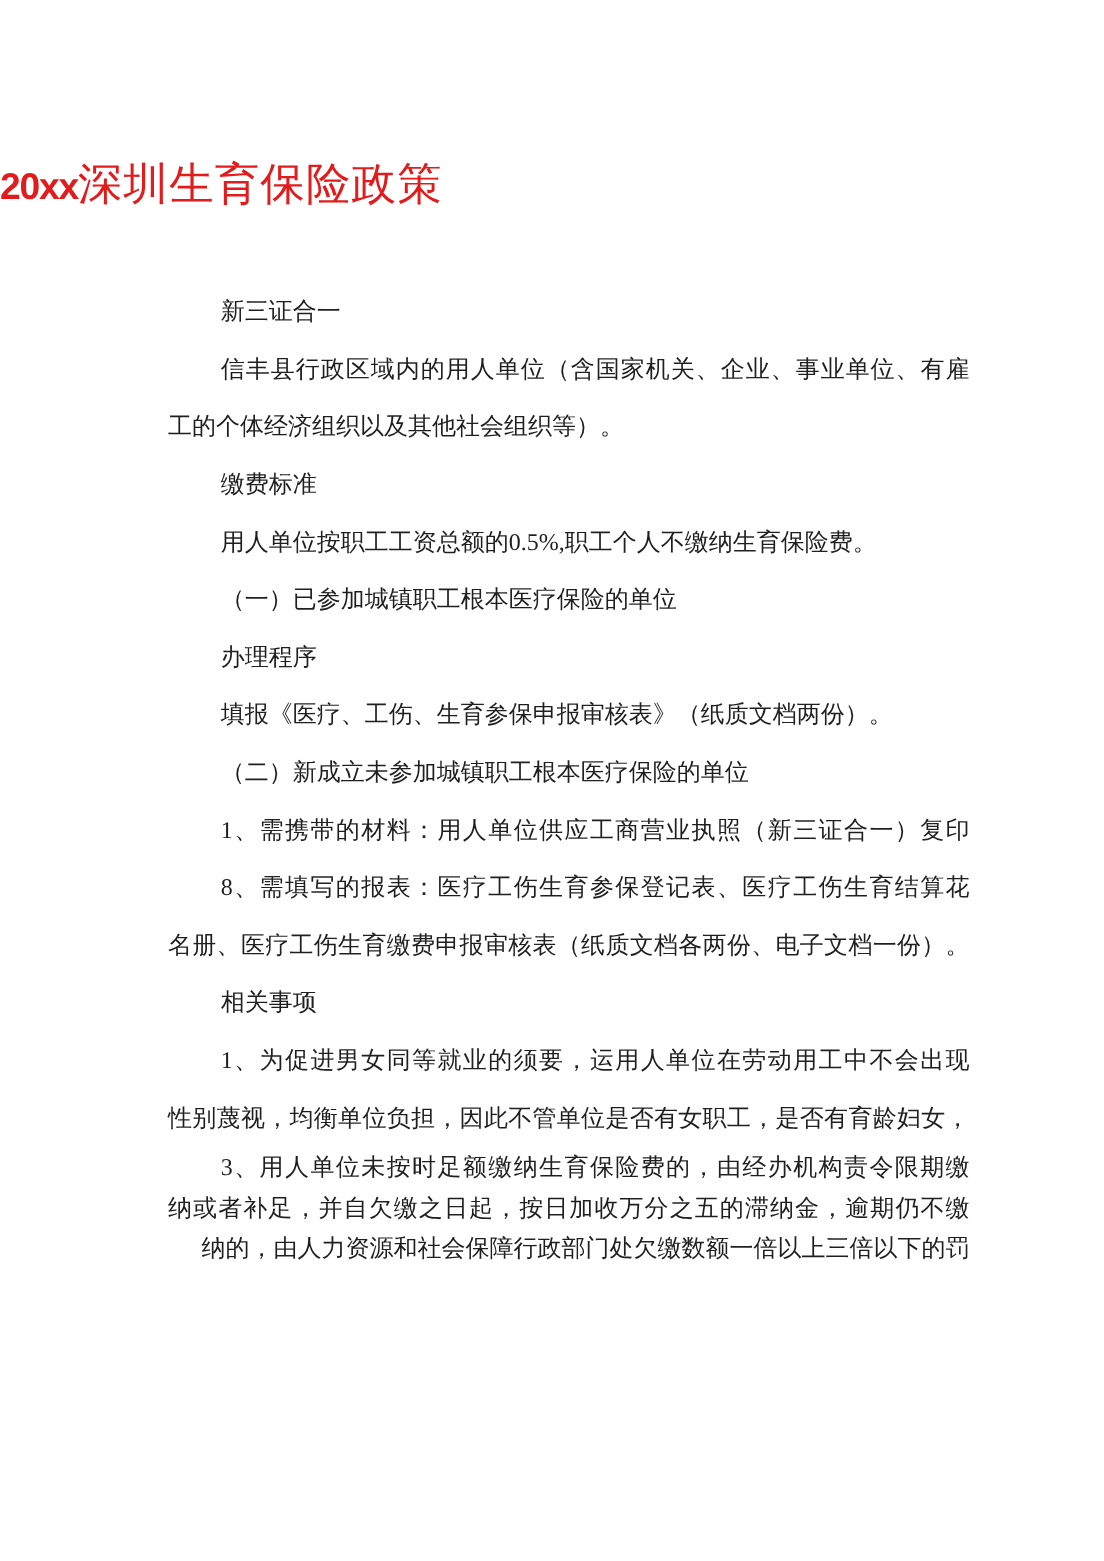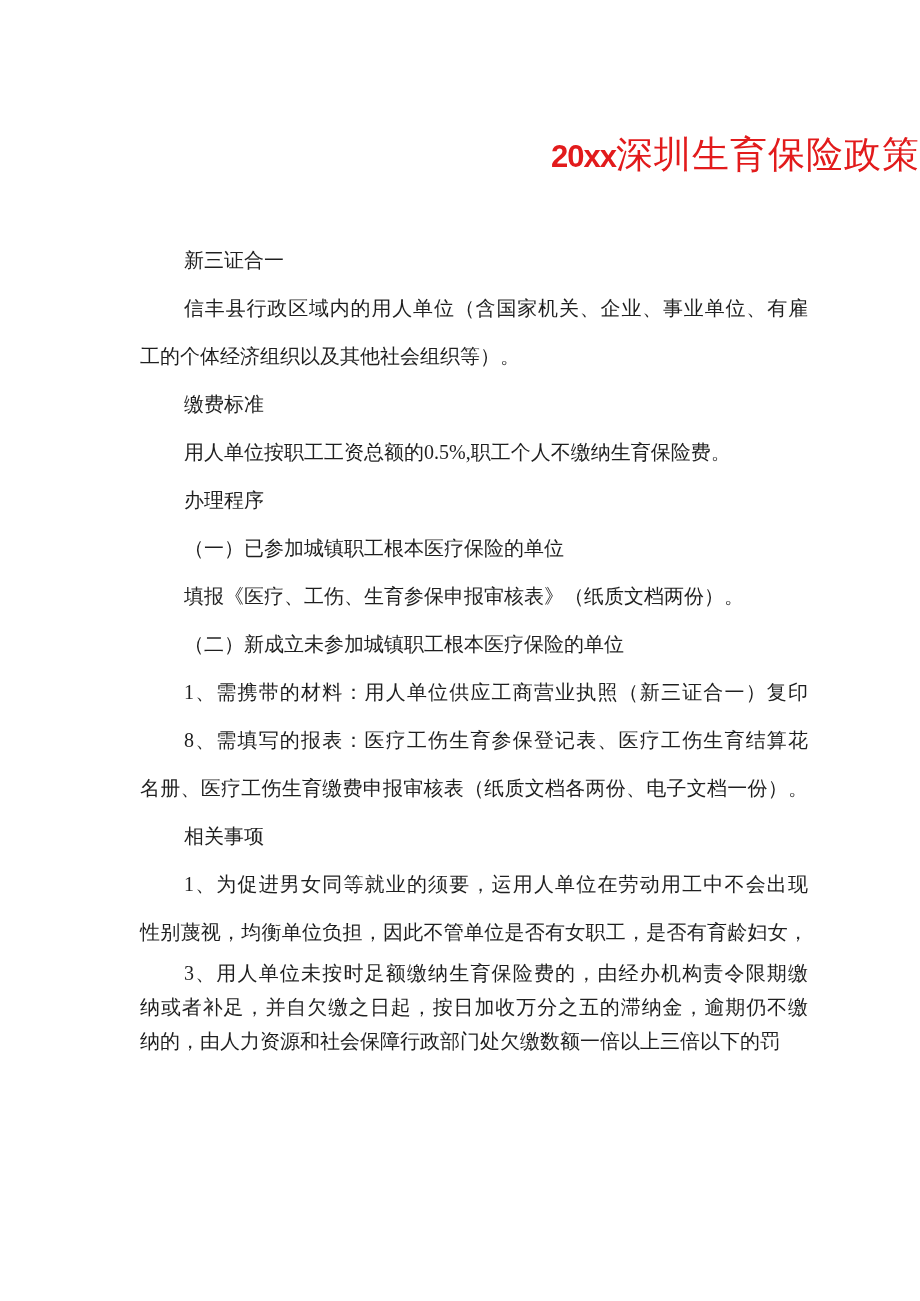--- a/index.html
+++ b/index.html
@@ -10,21 +10,21 @@
     background: var(--page-bg, #ffffff);
     overflow: hidden;
     font-family: "Liberation Serif", serif;
   }
   .doc-title {
     position: absolute;
     top: 132px;
     left: 0;
     right: 0;
     margin: 0;
-    text-align: right;
+    text-align: left;
     color: var(--title-red, #e21b1c);
     line-height: 1.25;
     font-weight: normal;
   }
   .title-latin {
     font-family: "Liberation Sans", sans-serif;
     font-weight: bold;
     font-size: 31px;
     letter-spacing: -1px;
     vertical-align: baseline;
@@ -52,35 +52,36 @@
   .line.indent { padding-left: 44px; }
   .line.fill {
     text-align: justify;
     text-align-last: justify;
     text-justify: inter-character;
   }
   .line.gap { margin-top: 10px; }
   .line.tight {
     line-height: 34px;
     height: 34px;
+    text-align: right;
   }
 </style>
 </head>
 <body>
 
 <div class="page">
   <h1 class="doc-title"><span class="title-latin">20xx</span><span class="title-cjk">深圳生育保险政策</span></h1>
   <div class="doc-body">
       <div class="line indent gap">新三证合一</div>
       <div class="line indent fill">信丰县行政区域内的用人单位（含国家机关、企业、事业单位、有雇</div>
       <div class="line">工的个体经济组织以及其他社会组织等）。</div>
       <div class="line indent">缴费标准</div>
       <div class="line indent">用人单位按职工工资总额的0.5%,职工个人不缴纳生育保险费。</div>
+      <div class="line indent">（一）已参加城镇职工根本医疗保险的单位</div>
       <div class="line indent">办理程序</div>
-      <div class="line indent">（一）已参加城镇职工根本医疗保险的单位</div>
       <div class="line indent">填报《医疗、工伤、生育参保申报审核表》（纸质文档两份）。</div>
       <div class="line indent">（二）新成立未参加城镇职工根本医疗保险的单位</div>
       <div class="line indent fill">1、需携带的材料：用人单位供应工商营业执照（新三证合一）复印</div>
       <div class="line indent fill">8、需填写的报表：医疗工伤生育参保登记表、医疗工伤生育结算花</div>
       <div class="line fill">名册、医疗工伤生育缴费申报审核表（纸质文档各两份、电子文档一份）。</div>
       <div class="line indent">相关事项</div>
       <div class="line indent fill">1、为促进男女同等就业的须要，运用人单位在劳动用工中不会出现</div>
       <div class="line fill">性别蔑视，均衡单位负担，因此不管单位是否有女职工，是否有育龄妇女，</div>
       <div class="line indent fill tight">3、用人单位未按时足额缴纳生育保险费的，由经办机构责令限期缴</div>
       <div class="line fill tight">纳或者补足，并自欠缴之日起，按日加收万分之五的滞纳金，逾期仍不缴</div>

